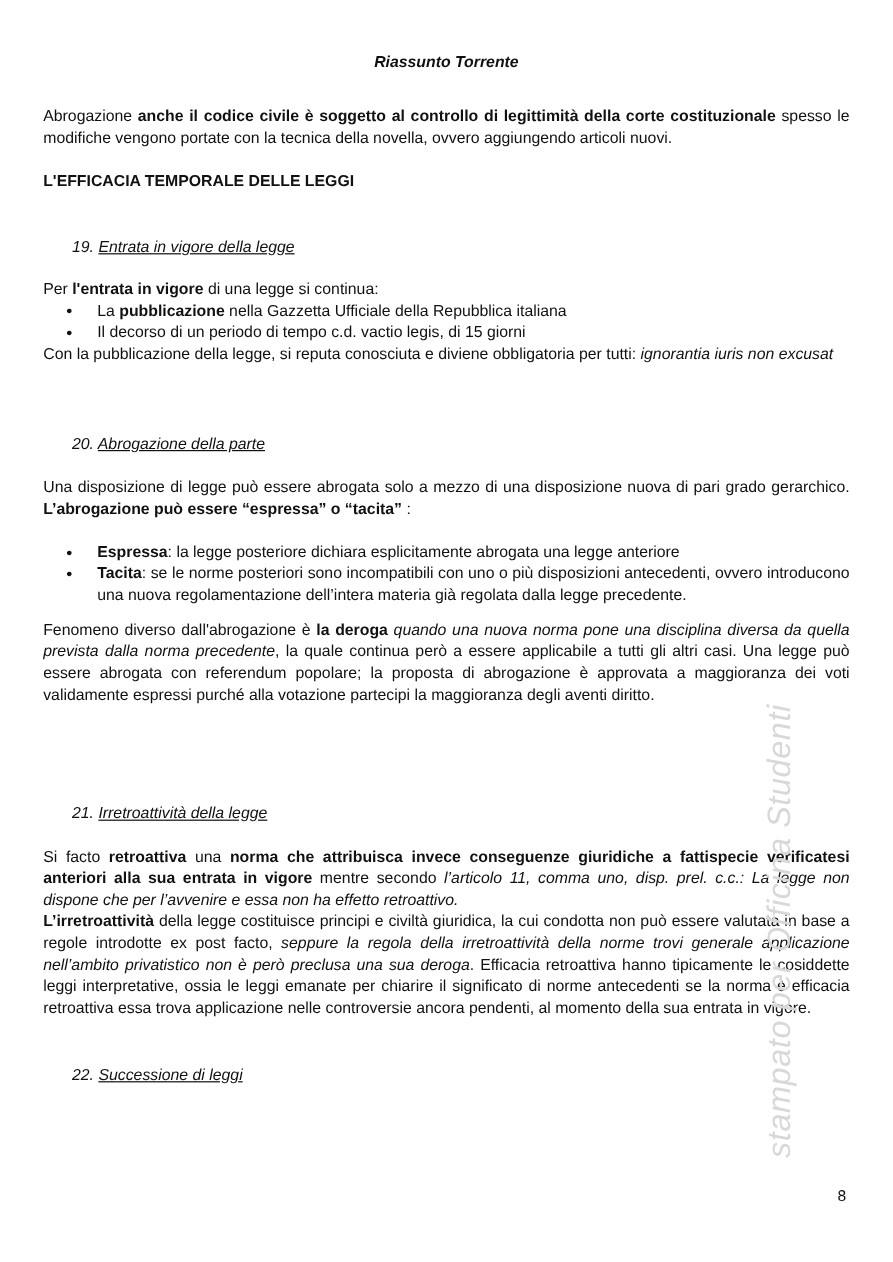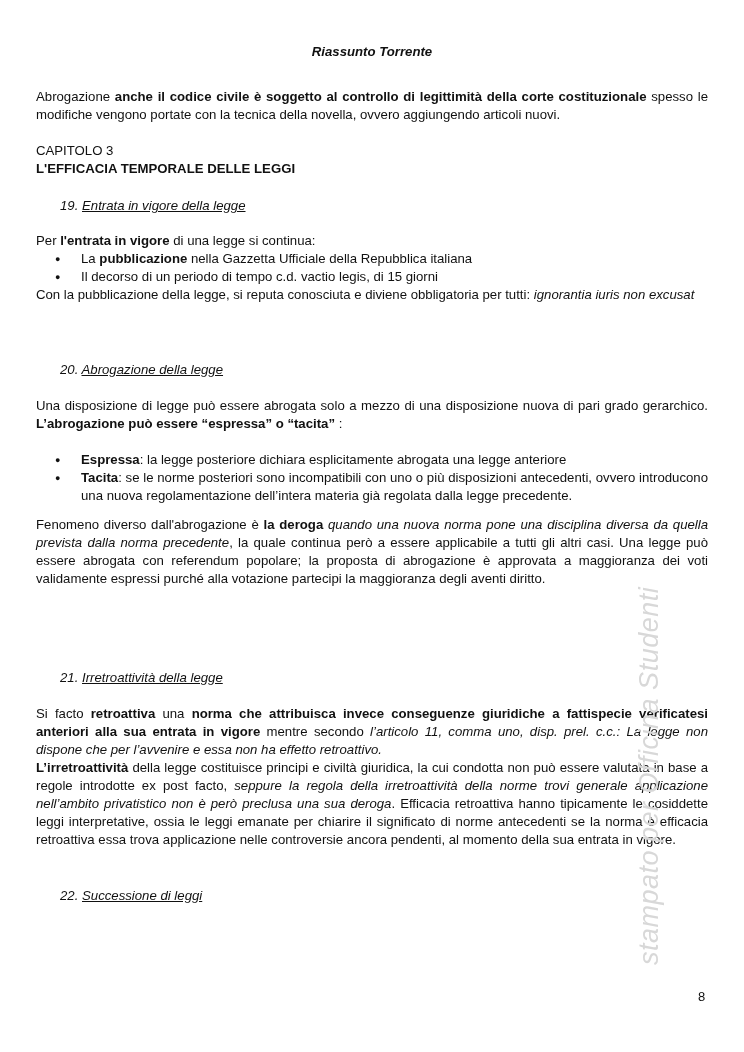--- a/index.html
+++ b/index.html
@@ -25,42 +25,41 @@
 
 <div class="page">
 
   <div class="header-title">Riassunto Torrente</div>
 
   <div class="block" style="top:88px;">
     <span>Abrogazione </span><b>anche il codice civile è soggetto al controllo di legittimità della corte costituzionale</b><span> spesso le modifiche vengono portate con la tecnica della novella, ovvero aggiungendo articoli nuovi.</span>
   </div>
 
   <div class="block" style="top:142px;">
-    <div>CAPITOLO 3</div>
     <div style="font-weight:bold;">L'EFFICACIA TEMPORALE DELLE LEGGI</div>
   </div>
 
   <div class="sec" style="top:197px;">
     <span>19. </span><u>Entrata in vigore della legge</u>
   </div>
   <div class="block" style="top:232px;">
     <div>
       <span>Per </span><b>l'entrata in vigore</b><span> di una legge si continua:</span>
     </div>
     <ul class="bul" style="margin-left:18px;">
       <li><span>La </span><b>pubblicazione</b><span> nella Gazzetta Ufficiale della Repubblica italiana</span></li>
       <li><span>Il decorso di un periodo di tempo c.d. vactio legis, di 15 giorni</span></li>
     </ul>
     <div>
       <span>Con la pubblicazione della legge, si reputa conosciuta e diviene obbligatoria per tutti: </span><i>ignorantia iuris non excusat</i>
     </div>
   </div>
 
   <div class="sec" style="top:361px;">
-    <span>20. </span><u>Abrogazione della legge</u>
+    <span>20. </span><u>Abrogazione della parte</u>
   </div>
   <div class="block" style="top:397px;">
     <span>Una disposizione di legge può essere abrogata solo a mezzo di una disposizione nuova di pari grado gerarchico. </span><b>L’abrogazione può essere “espressa” o “tacita”</b><span> :</span>
   </div>
   <div class="block" style="top:451px;">
     <ul class="bul" style="margin-left:18px;">
       <li><b>Espressa</b><span>: la legge posteriore dichiara esplicitamente abrogata una legge anteriore</span></li>
       <li><b>Tacita</b><span>: se le norme posteriori sono incompatibili con uno o più disposizioni antecedenti, ovvero introducono una nuova regolamentazione dell’intera materia già regolata dalla legge precedente.</span></li>
     </ul>
   </div>

